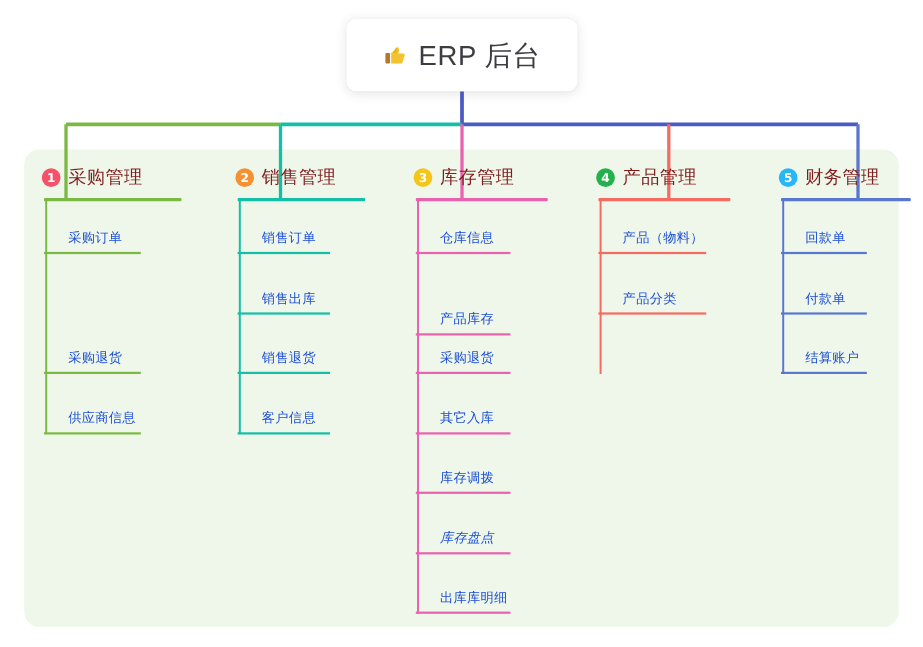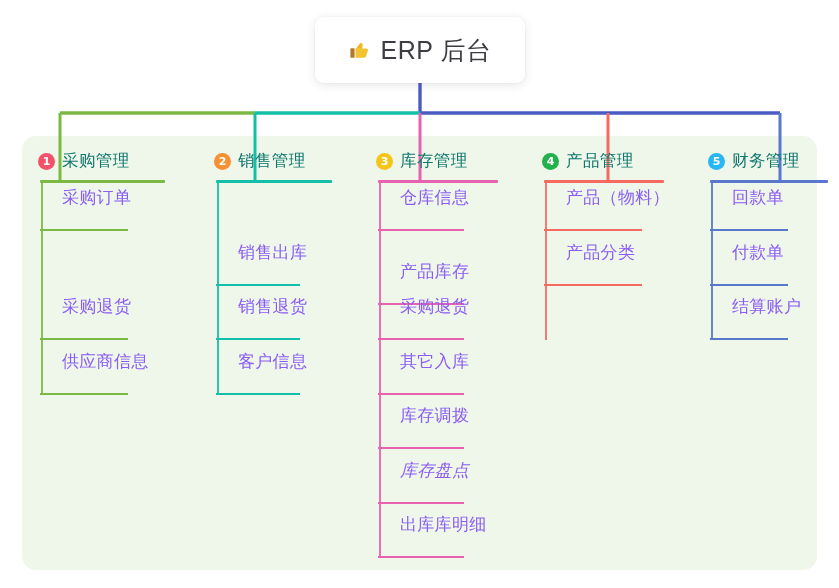--- a/index.html
+++ b/index.html
@@ -93,43 +93,43 @@
     color: #ffffff;
     font-size: 11px;
     line-height: 17px;
     text-align: center;
     font-weight: 700;
     flex: none;
     font-family: "DejaVu Sans", sans-serif;
   }
   .col-title {
     font-size: 16.5px;
-    color: #0f766e;
+    color: #7f1d1d;
     white-space: nowrap;
     letter-spacing: 0.4px;
   }
   .head-rule {
     position: absolute;
     left: 20px;
     top: 34px;
     height: 3px;
     border-radius: 1px;
   }
 
   
   .leaf {
     position: absolute;
     left: 20px;
   }
   .leaf-label {
     position: absolute;
     left: 22px;
-    bottom: 22px;
-    font-size: 17px;
-    color: #8b5cf6;
+    bottom: 6px;
+    font-size: 12px;
+    color: #1d4ed8;
     white-space: nowrap;
     letter-spacing: 0.3px;
   }
   .leaf-rule {
     position: absolute;
     left: 0px;
     bottom: 0px;
     height: 1.6px;
   }
 </style>
@@ -187,20 +187,24 @@
           <span class="leaf-label">供应商信息</span>
           <div class="leaf-rule" style="width: 88px; background: rgb(124, 185, 68);"></div>
         </div>
       </div>
       <div class="col" style="left: 196px;">
         <div class="col-head">
           <span class="badge" style="background: rgb(245, 145, 51);">2</span>
           <span class="col-title">销售管理</span>
         </div>
         <div class="head-rule" style="width: 116px; background: rgb(19, 191, 166);"></div>
+        <div class="leaf" style="top: 55px; height: 30px; width: 84px;">
+          <span class="leaf-label">销售订单</span>
+          <div class="leaf-rule" style="width: 84px; background: rgb(19, 191, 166);"></div>
+        </div>
         <div class="leaf" style="top: 109.5px; height: 30px; width: 84px;">
           <span class="leaf-label">销售出库</span>
           <div class="leaf-rule" style="width: 84px; background: rgb(19, 191, 166);"></div>
         </div>
         <div class="leaf" style="top: 164px; height: 30px; width: 84px;">
           <span class="leaf-label">销售退货</span>
           <div class="leaf-rule" style="width: 84px; background: rgb(19, 191, 166);"></div>
         </div>
         <div class="leaf" style="top: 218.5px; height: 30px; width: 84px;">
           <span class="leaf-label">客户信息</span>

